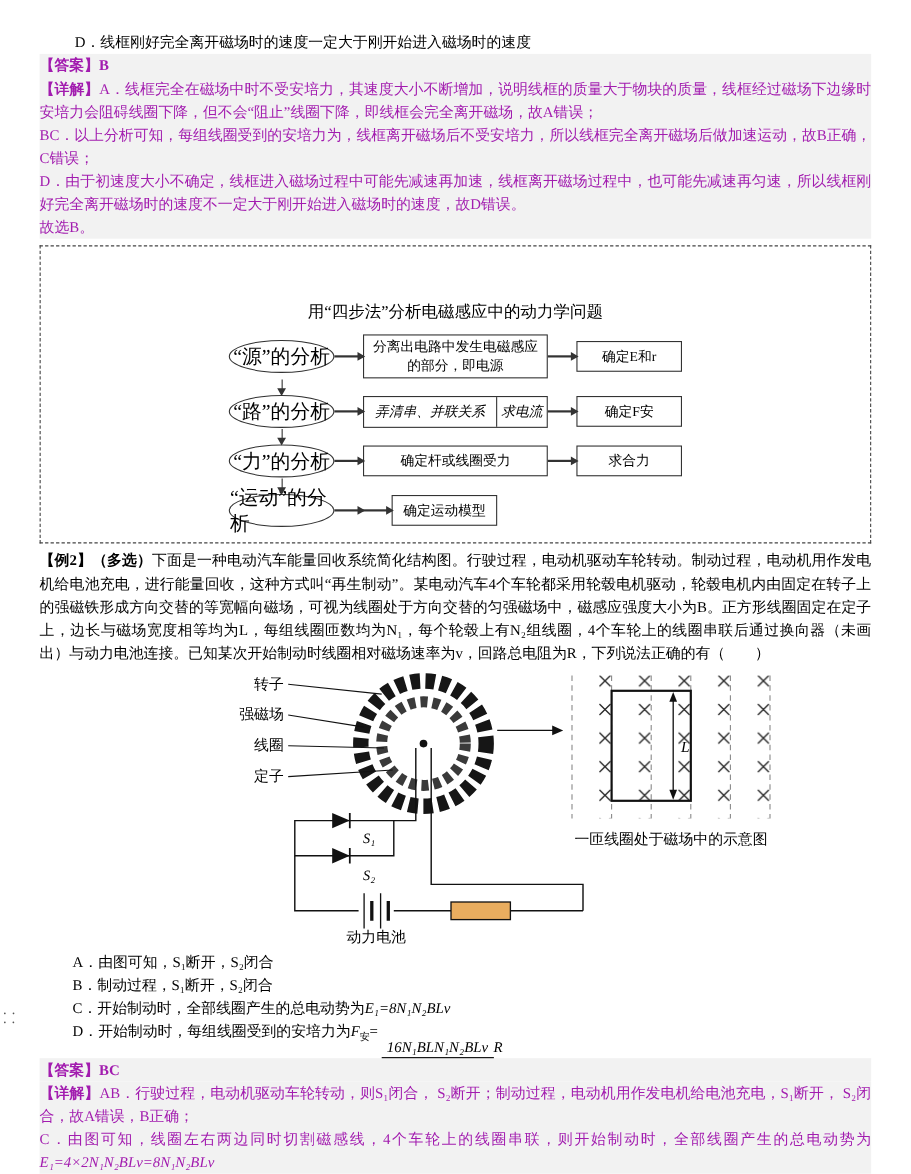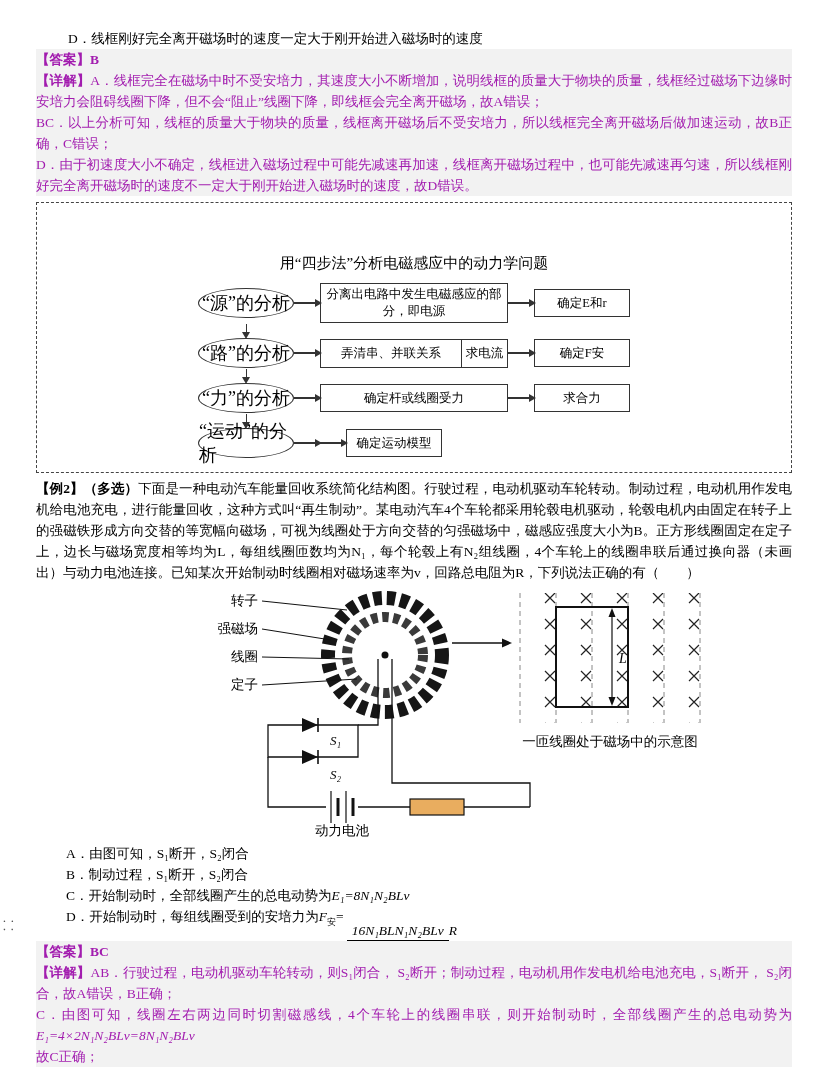--- a/index.html
+++ b/index.html
@@ -22,23 +22,23 @@
   .fc { border: 1.5px dashed #444; margin-top: 6px; padding: 8px 10px 14px 10px; }
   .fc-title { text-align: center; font-size: 15px; line-height: 22px; font-weight: normal; margin-top: 41px; }
   .fc-grid { width: fit-content; margin: 9px auto 0 auto; }
   .fc-row { display: flex; align-items: center; }
   .fc-oval { width: 96px; height: 30px; border: 1.2px solid #333; border-radius: 50%;
     display: flex; align-items: center; justify-content: center; font-size: 18px; flex: none; }
   .harrow { width: 26px; height: 1.2px; background: #333; position: relative; flex: none; }
   .harrow::after { content: ""; position: absolute; right: -2px; top: -3.6px; width: 0; height: 0;
     border-left: 7px solid #333; border-top: 4px solid transparent; border-bottom: 4px solid transparent; }
   .fc-box { border: 1.2px solid #333; font-size: 12.5px; text-align: center; }
-  .fc-main { width: 188px; min-height: 28px; display: flex; align-items: center; justify-content: center;
+  .fc-main { width: 168px; min-height: 28px; display: flex; align-items: center; justify-content: center;
     padding: 2px 4px; flex: none; line-height: 17px; }
-  .fc-main.split { padding: 0; }
+  .fc-main.split { padding: 0; font-style: italic; }
   .split .cell1 { flex: 1; padding: 5px 2px; }
   .split .cell2 { width: 46px; border-left: 1.2px solid #333; padding: 5px 2px; flex: none; }
   .fc-res { width: 96px; padding: 5px 2px; flex: none; line-height: 16px; }
   .varrow { width: 1.2px; height: 13px; background: #333; margin: 1px 0 1px 48px; position: relative; }
   .varrow::after { content: ""; position: absolute; left: -3.6px; bottom: -2px; width: 0; height: 0;
     border-top: 7px solid #333; border-left: 4px solid transparent; border-right: 4px solid transparent; }
 
   .stem { margin-top: 5px; }
   .diagram { margin: 2px 0 0 64px; }
   .options { padding-left: 30px; margin-top: 2px; }
@@ -50,22 +50,23 @@
 </style>
 </head>
 <body>
 
 <div class="content">
 
   <p class="ind">D．线框刚好完全离开磁场时的速度一定大于刚开始进入磁场时的速度</p>
   <p class="hl"><span class="b red">【答案】</span><span class="b red">B</span></p>
   <div class="hl red">
     <p><span class="b">【详解】</span><span>A．线框完全在磁场中时不受安培力，其速度大小不断增加，说明线框的质量大于物块的质量，线框经过磁场下边缘时安培力会阻碍线圈下降，但不会“阻止”线圈下降，即线框会完全离开磁场，故A错误；</span></p>
-    <p>BC．以上分析可知，线框的质量大于物块的质量，线框离开磁场后不受安培力，所以线框完全离开磁场后做加速运动，故B正确，C错误；</p>
+    <p>BC．以上分析可知，每组线圈受到的安培力为，线框离开磁场后不受安培力，所以线框完全离开磁场后做加速运动，故B正确，C错误；</p>
     <p>D．由于初速度大小不确定，线框进入磁场过程中可能先减速再加速，线框离开磁场过程中，也可能先减速再匀速，所以线框刚好完全离开磁场时的速度不一定大于刚开始进入磁场时的速度，故D错误。</p>
+    <p>故选B。</p>
   </div>
 
   <div class="fc">
     <div class="fc-title">用“四步法”分析电磁感应中的动力学问题</div>
     <div class="fc-grid">
       <div class="fc-row">
         <div class="fc-oval">“源”的分析</div>
         <div class="harrow"></div>
         <div class="fc-box fc-main">
             <span>分离出电路中发生电磁感应的部分，即电源</span>

